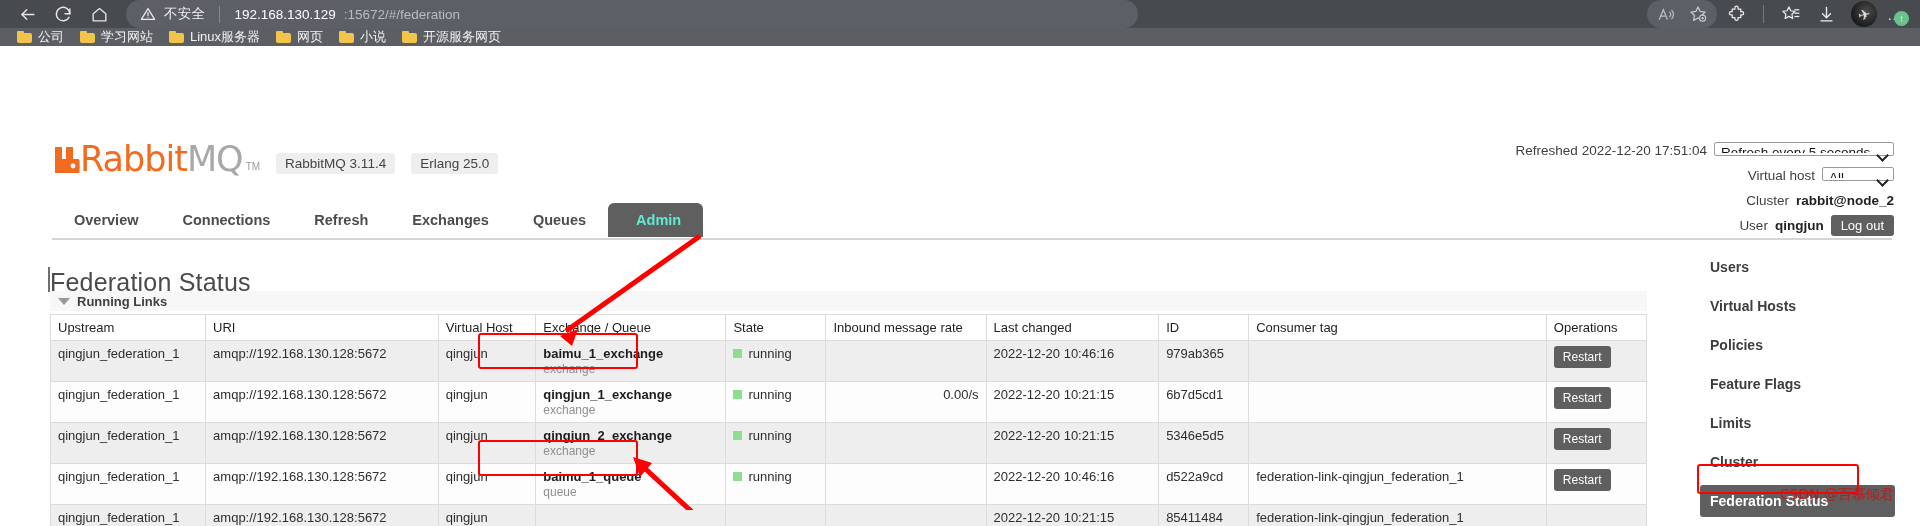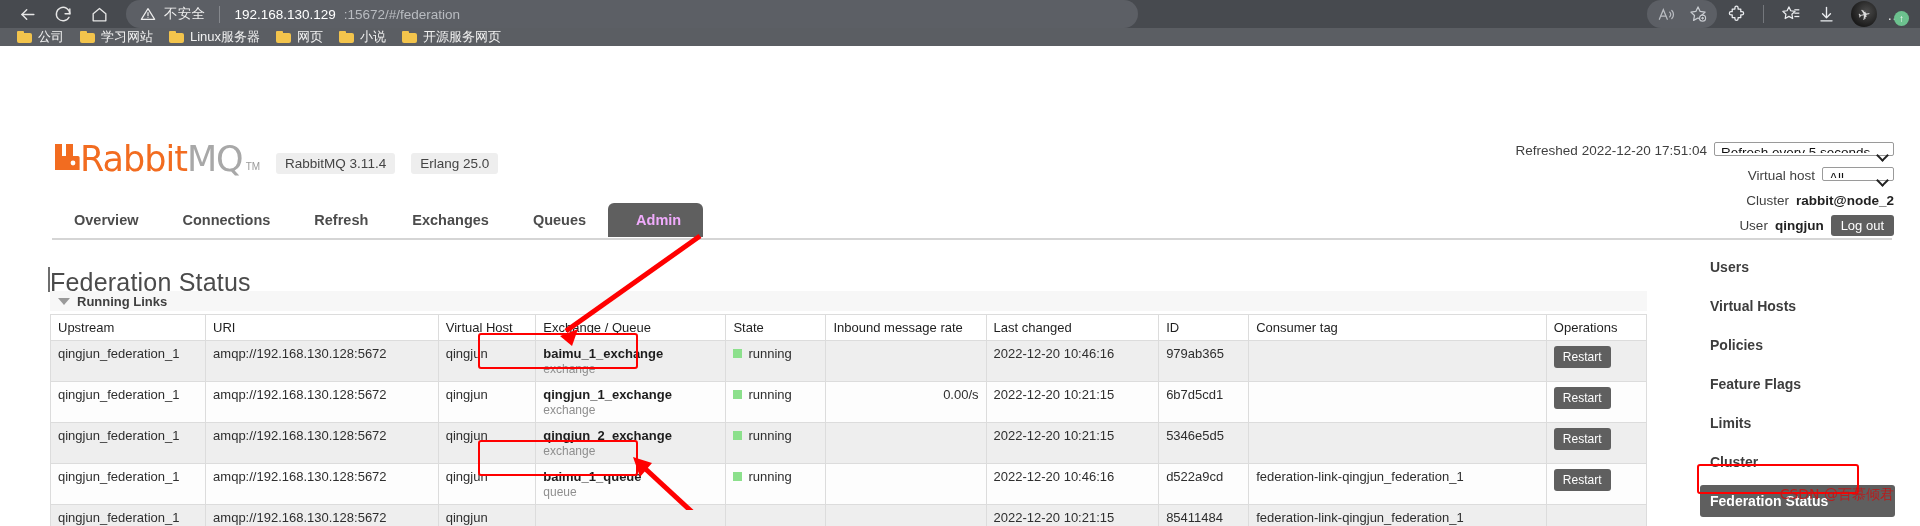--- a/index.html
+++ b/index.html
@@ -63,21 +63,21 @@
     background:#f3c44c; border-radius:1px 2px 2px 2px;
   }
   .folder:after {
     content:""; position:absolute; left:0; top:0; width:7px; height:3px;
     background:#f3c44c; border-radius:1px 1px 0 0;
   }
 
   
   .page { position:relative; width:1920px; height:464px; background:#fff; }
   .logo-row { position:absolute; left:52px; top:96px; display:flex; align-items:flex-end; gap:16px; }
-  .logo { display:flex; }
+  .logo { display:flex; align-items:center; }
   .logo-mark { display:block; }
   .logo-rabbit { font-family:"DejaVu Sans", sans-serif; font-size:35px; color:#f26c20; letter-spacing:-1px; line-height:1; font-weight:400; }
   .logo-mq { font-family:"DejaVu Sans", sans-serif; font-size:35px; color:#a8a8a8; letter-spacing:-1px; line-height:1; font-weight:400; }
   .logo-tm { font-size:10px; color:#9a9a9a; margin-left:3px; align-self:flex-end; padding-bottom:5px; }
   .pill {
     background:#eeeeee; color:#444; font-size:13.5px;
     padding:3px 9px; border-radius:3px; margin-bottom:3px;
   }
 
   .status-block { position:absolute; right:26px; top:92px; text-align:right; font-size:13.5px; color:#3f3f3f; }
@@ -98,21 +98,21 @@
     background:#5f5f5f; color:#fff; border:none; border-radius:3px;
     font-size:13px; font-family:"Liberation Sans",sans-serif;
     padding:3px 10px; cursor:pointer;
   }
 
   .tabs { position:absolute; left:52px; top:157px; display:flex; align-items:flex-end; gap:0; }
   .tab {
     font-size:14.5px; font-weight:bold; color:#4c4c4c;
     padding:9px 22px; border-radius:6px 6px 0 0;
   }
-  .tab.active { background:#5f5f5f; color:#f0abfc;padding-left:28px; }
+  .tab.active { background:#5f5f5f; color:#5eead4;padding-left:28px; }
   .tab-underline { position:absolute; left:52px; top:192px; width:1840px; height:2px; background:#d5d5d5; }
 
   .title {
     position:absolute; left:50px; top:222px;
     font-size:25px; color:#4b4b4b; font-weight:400; letter-spacing:.2px;
   }
   .caret-bar { position:absolute; left:48px; top:221px; width:2px; height:25px; background:#6e6e6e; }
 
   .section-head {
     position:absolute; left:50px; top:245px; width:1597px; height:20px;

